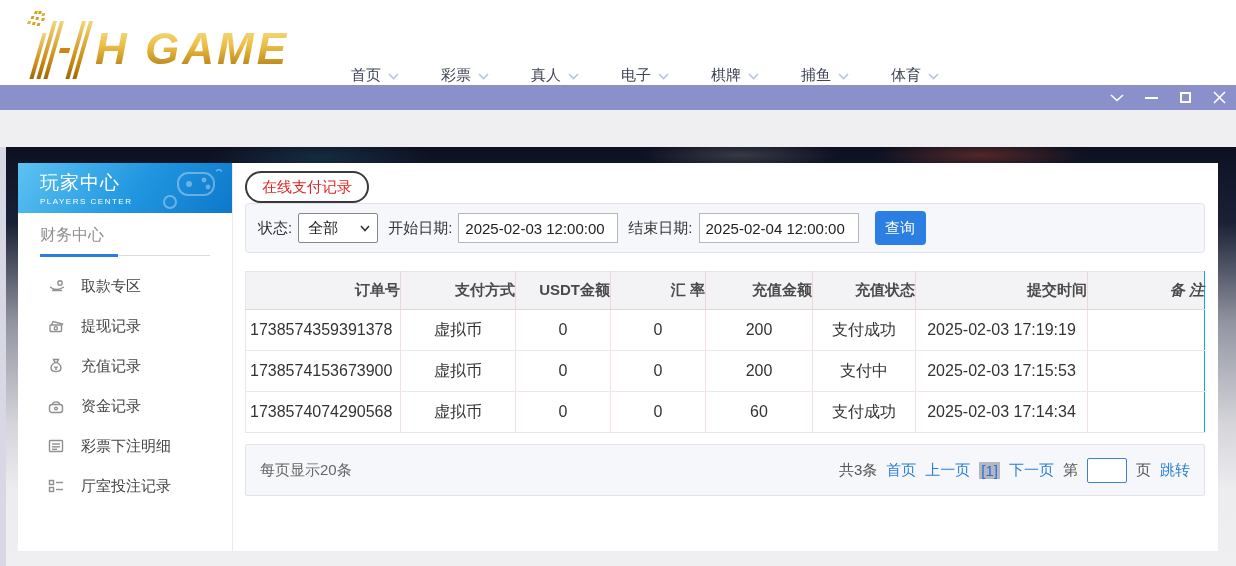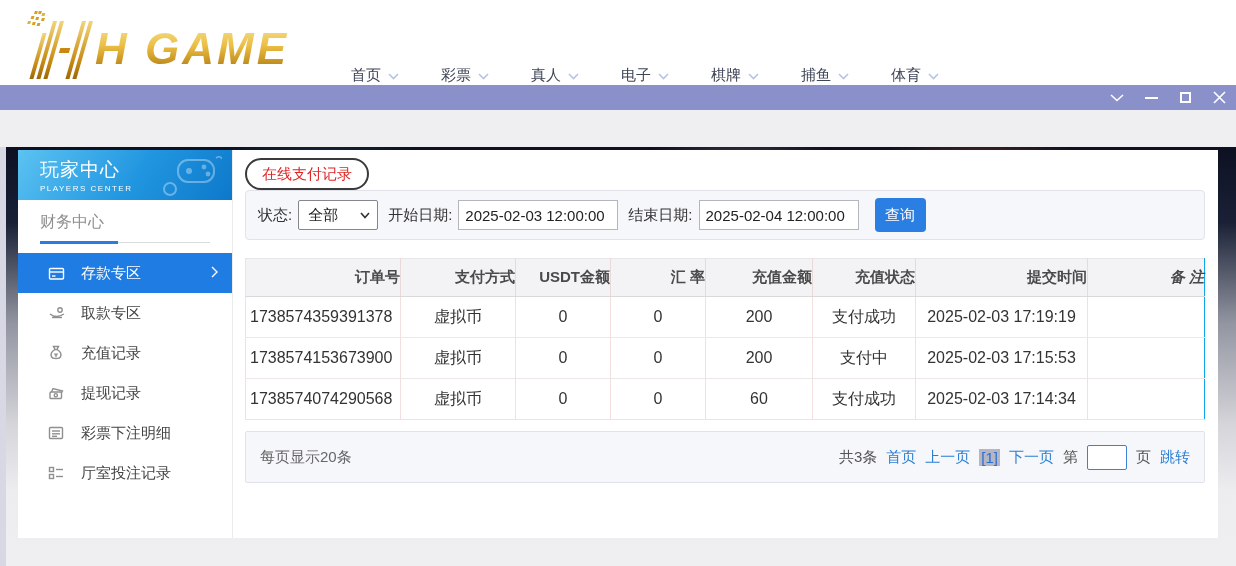--- a/index.html
+++ b/index.html
@@ -34,21 +34,21 @@
   .gray-band { position:absolute; top:110px; left:0; width:1236px; height:37px; background:#efeff1; }
   .dark-band { position:absolute; top:147px; left:0; width:1236px; height:419px;
     background:
       radial-gradient(ellipse 140px 22px at 740px 8px, rgba(90,90,95,0.55), transparent 70%),
       radial-gradient(ellipse 150px 22px at 980px 8px, rgba(120,50,40,0.65), transparent 70%),
       radial-gradient(ellipse 160px 30px at 320px 10px, rgba(25,60,80,0.6), transparent 70%),
       linear-gradient(180deg, #0c1020 0%, #11162a 6%, #1a2136 18%, rgba(70,75,95,0.55) 42%, rgba(190,190,198,0.55) 66%, #ededf0 82%, #efeff1 100%); }
   .left-strip { position:absolute; top:147px; left:0; width:6px; height:419px; background:#d8d8e4; }
 
   
-  .panel { position:absolute; top:150px; left:18px; width:1200px; height:388px; background:#ffffff; display:flex; }
+  .panel { position:absolute; top:163px; left:18px; width:1200px; height:388px; background:#ffffff; display:flex; }
 
   
   .sidebar { width:215px; height:100%; border-right:1px solid #ebebeb; }
   .sb-header { position:relative; height:50px; background:linear-gradient(125deg,#5cc3f2 0%,#2196e0 55%,#0d78ca 100%); color:#fff; padding:7px 0 0 22px; overflow:hidden; }
   .sb-title { font-size:19px; letter-spacing:1px; }
   .sb-sub { font-size:8px; letter-spacing:1.5px; margin-top:1px; }
   .sb-gamepad { position:absolute; right:10px; top:6px; opacity:.35; }
   .sb-section { position:relative; margin:12px 22px 0 22px; width:170px; font-size:16px; color:#8f8f8f; padding-bottom:9px; border-bottom:1px solid #dcdcdc; }
   .sb-section::after { content:""; position:absolute; left:0; bottom:-2px; width:78px; height:3px; background:#2a7de0; }
   .sb-menu { margin-top:10px; }
@@ -193,62 +193,59 @@
             <circle cx="44" cy="11" r="2.4" fill="#ffffff"></circle>
             <circle cx="48" cy="18" r="2.4" fill="#ffffff"></circle>
           <path d="M56 2 q4 -3 6 1" fill="none" stroke="#ffffff" stroke-width="1.6"></path>
           <circle cx="10" cy="33" r="6" fill="none" stroke="#ffffff" stroke-width="2"></circle>
         </svg>
       </div>
 
       <div class="sb-section">财务中心</div>
 
       <div class="sb-menu">
-        <div class="sb-item active">
-          <span class="ic">
-            <svg width="17" height="15" viewBox="0 0 16 15">
-                <rect x="1" y="2.5" width="14" height="10.5" rx="1"></rect>
-                <line x1="1" y1="6" x2="15" y2="6"></line>
-                <line x1="3.5" y1="10" x2="7" y2="10"></line>
-              </svg>
-          </span>
-          <span>存款专区</span>
-          <svg class="sb-arrow" width="7" height="12" viewBox="0 0 7 12">
-              <polyline points="1,1 6,6 1,11" fill="none" stroke="#ffffff" stroke-width="1.8"></polyline>
-            </svg>
-        </div>
         <div class="sb-item">
           <span class="ic">
             <svg width="18" height="15" viewBox="0 0 18 15">
                 <circle cx="12" cy="4" r="2.2"></circle>
                 <path d="M2 8 q6 5 14 0"></path>
                 <path d="M4 11.5 h10"></path>
               </svg>
           </span>
           <span>取款专区</span>
         </div>
         <div class="sb-item">
           <span class="ic">
+            <svg width="17" height="15" viewBox="0 0 17 15">
+                <path d="M3.5 6 L5 2.5 L14.5 5 L13.8 6.5"></path>
+                <rect x="2" y="6" width="11.5" height="6.5" rx="1"></rect>
+                <circle cx="7.8" cy="9.2" r="1.6"></circle>
+              </svg>
+          </span>
+          <span>提现记录</span>
+        </div>
+        <div class="sb-item">
+          <span class="ic">
             <svg width="16" height="16" viewBox="0 0 16 16">
                 <path d="M5.5 1.5 h5 l-1.5 3 h-2 z"></path>
                 <path d="M7 4.5 C3.5 6.5 2.5 9.5 3.5 11.8 C4.5 14.2 11.5 14.2 12.5 11.8 C13.5 9.5 12.5 6.5 9 4.5"></path>
                 <path d="M6.5 8.5 l1.5 1.8 l1.5 -1.8 M8 10.3 v2"></path>
               </svg>
           </span>
           <span>充值记录</span>
         </div>
         <div class="sb-item">
           <span class="ic">
-            <svg width="17" height="15" viewBox="0 0 17 15">
-                <path d="M3.5 6 L5 2.5 L14.5 5 L13.8 6.5"></path>
-                <rect x="2" y="6" width="11.5" height="6.5" rx="1"></rect>
-                <circle cx="7.8" cy="9.2" r="1.6"></circle>
-              </svg>
-          </span>
-          <span>提现记录</span>
+            <svg width="16" height="15" viewBox="0 0 16 15">
+                <rect x="1.5" y="5.5" width="13" height="8" rx="2.5"></rect>
+                <path d="M4.5 5.5 C4.5 2 11.5 2 11.5 5.5"></path>
+                <circle cx="8" cy="9.5" r="1.4"></circle>
+              </svg>
+          </span>
+          <span>资金记录</span>
         </div>
         <div class="sb-item">
           <span class="ic">
             <svg width="16" height="14" viewBox="0 0 16 14">
                 <rect x="1.5" y="1.5" width="13" height="11" rx="1"></rect>
                 <line x1="4" y1="5" x2="12" y2="5"></line>
                 <line x1="4" y1="7.8" x2="12" y2="7.8"></line>
                 <line x1="4" y1="10.3" x2="9" y2="10.3"></line>
               </svg>
           </span>

